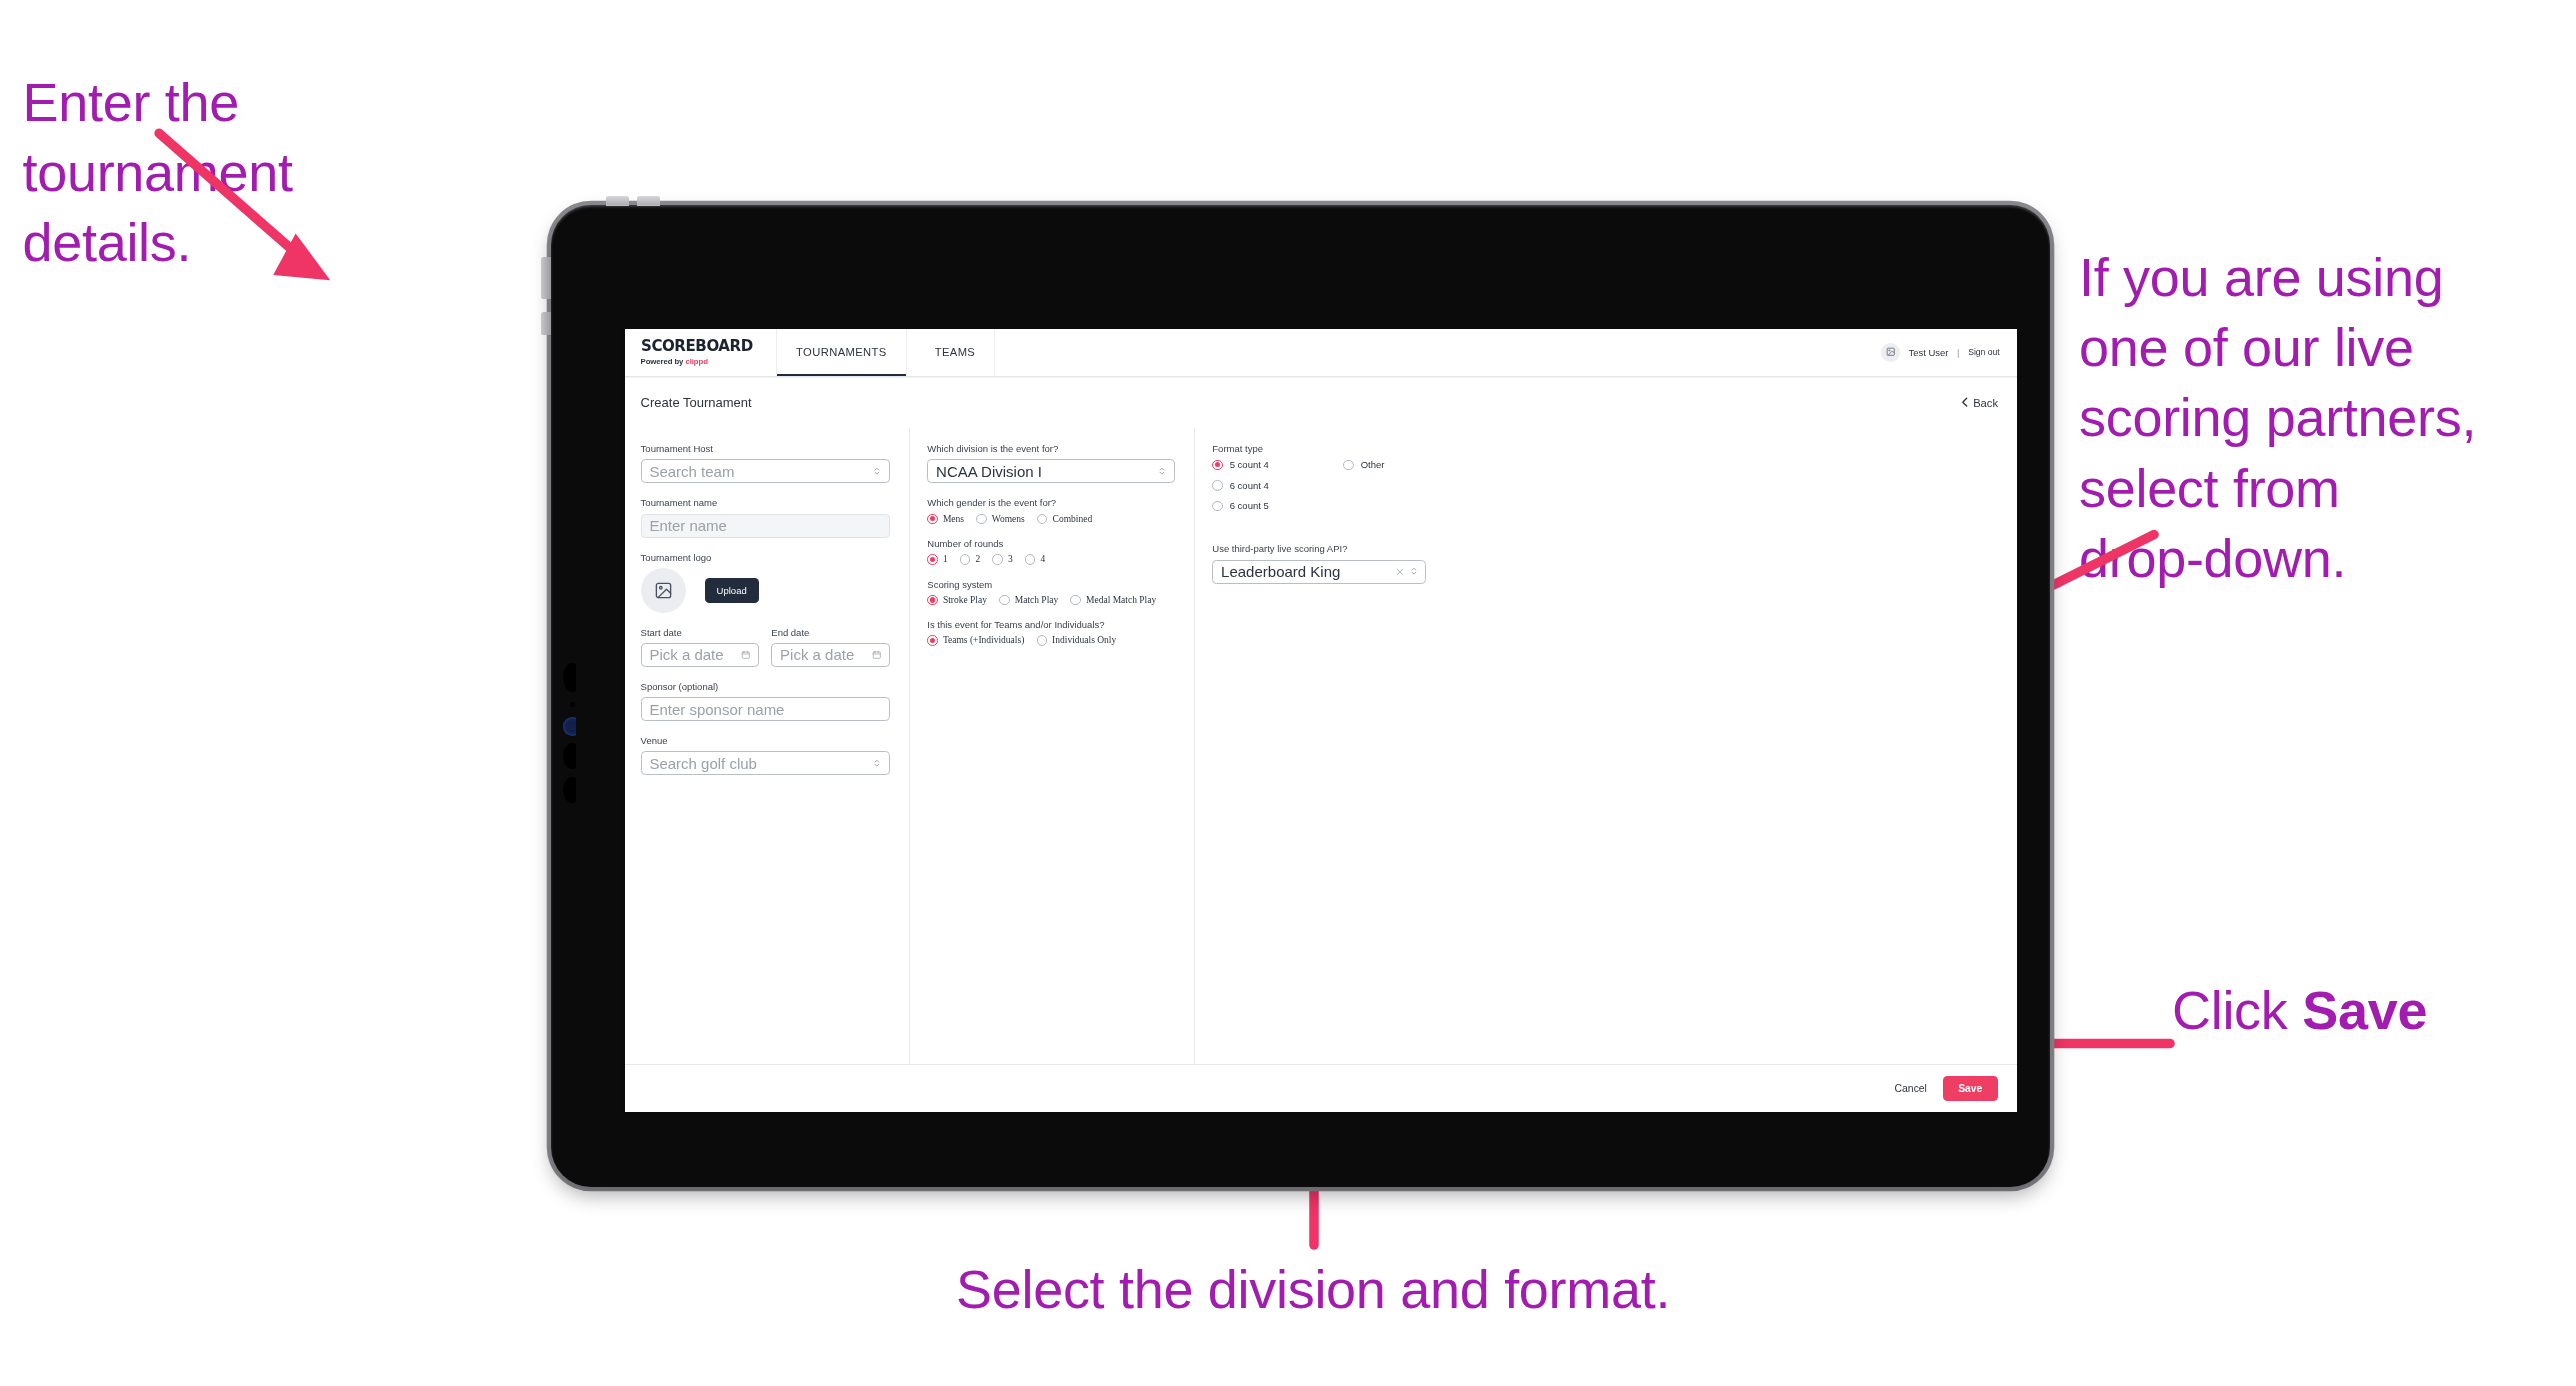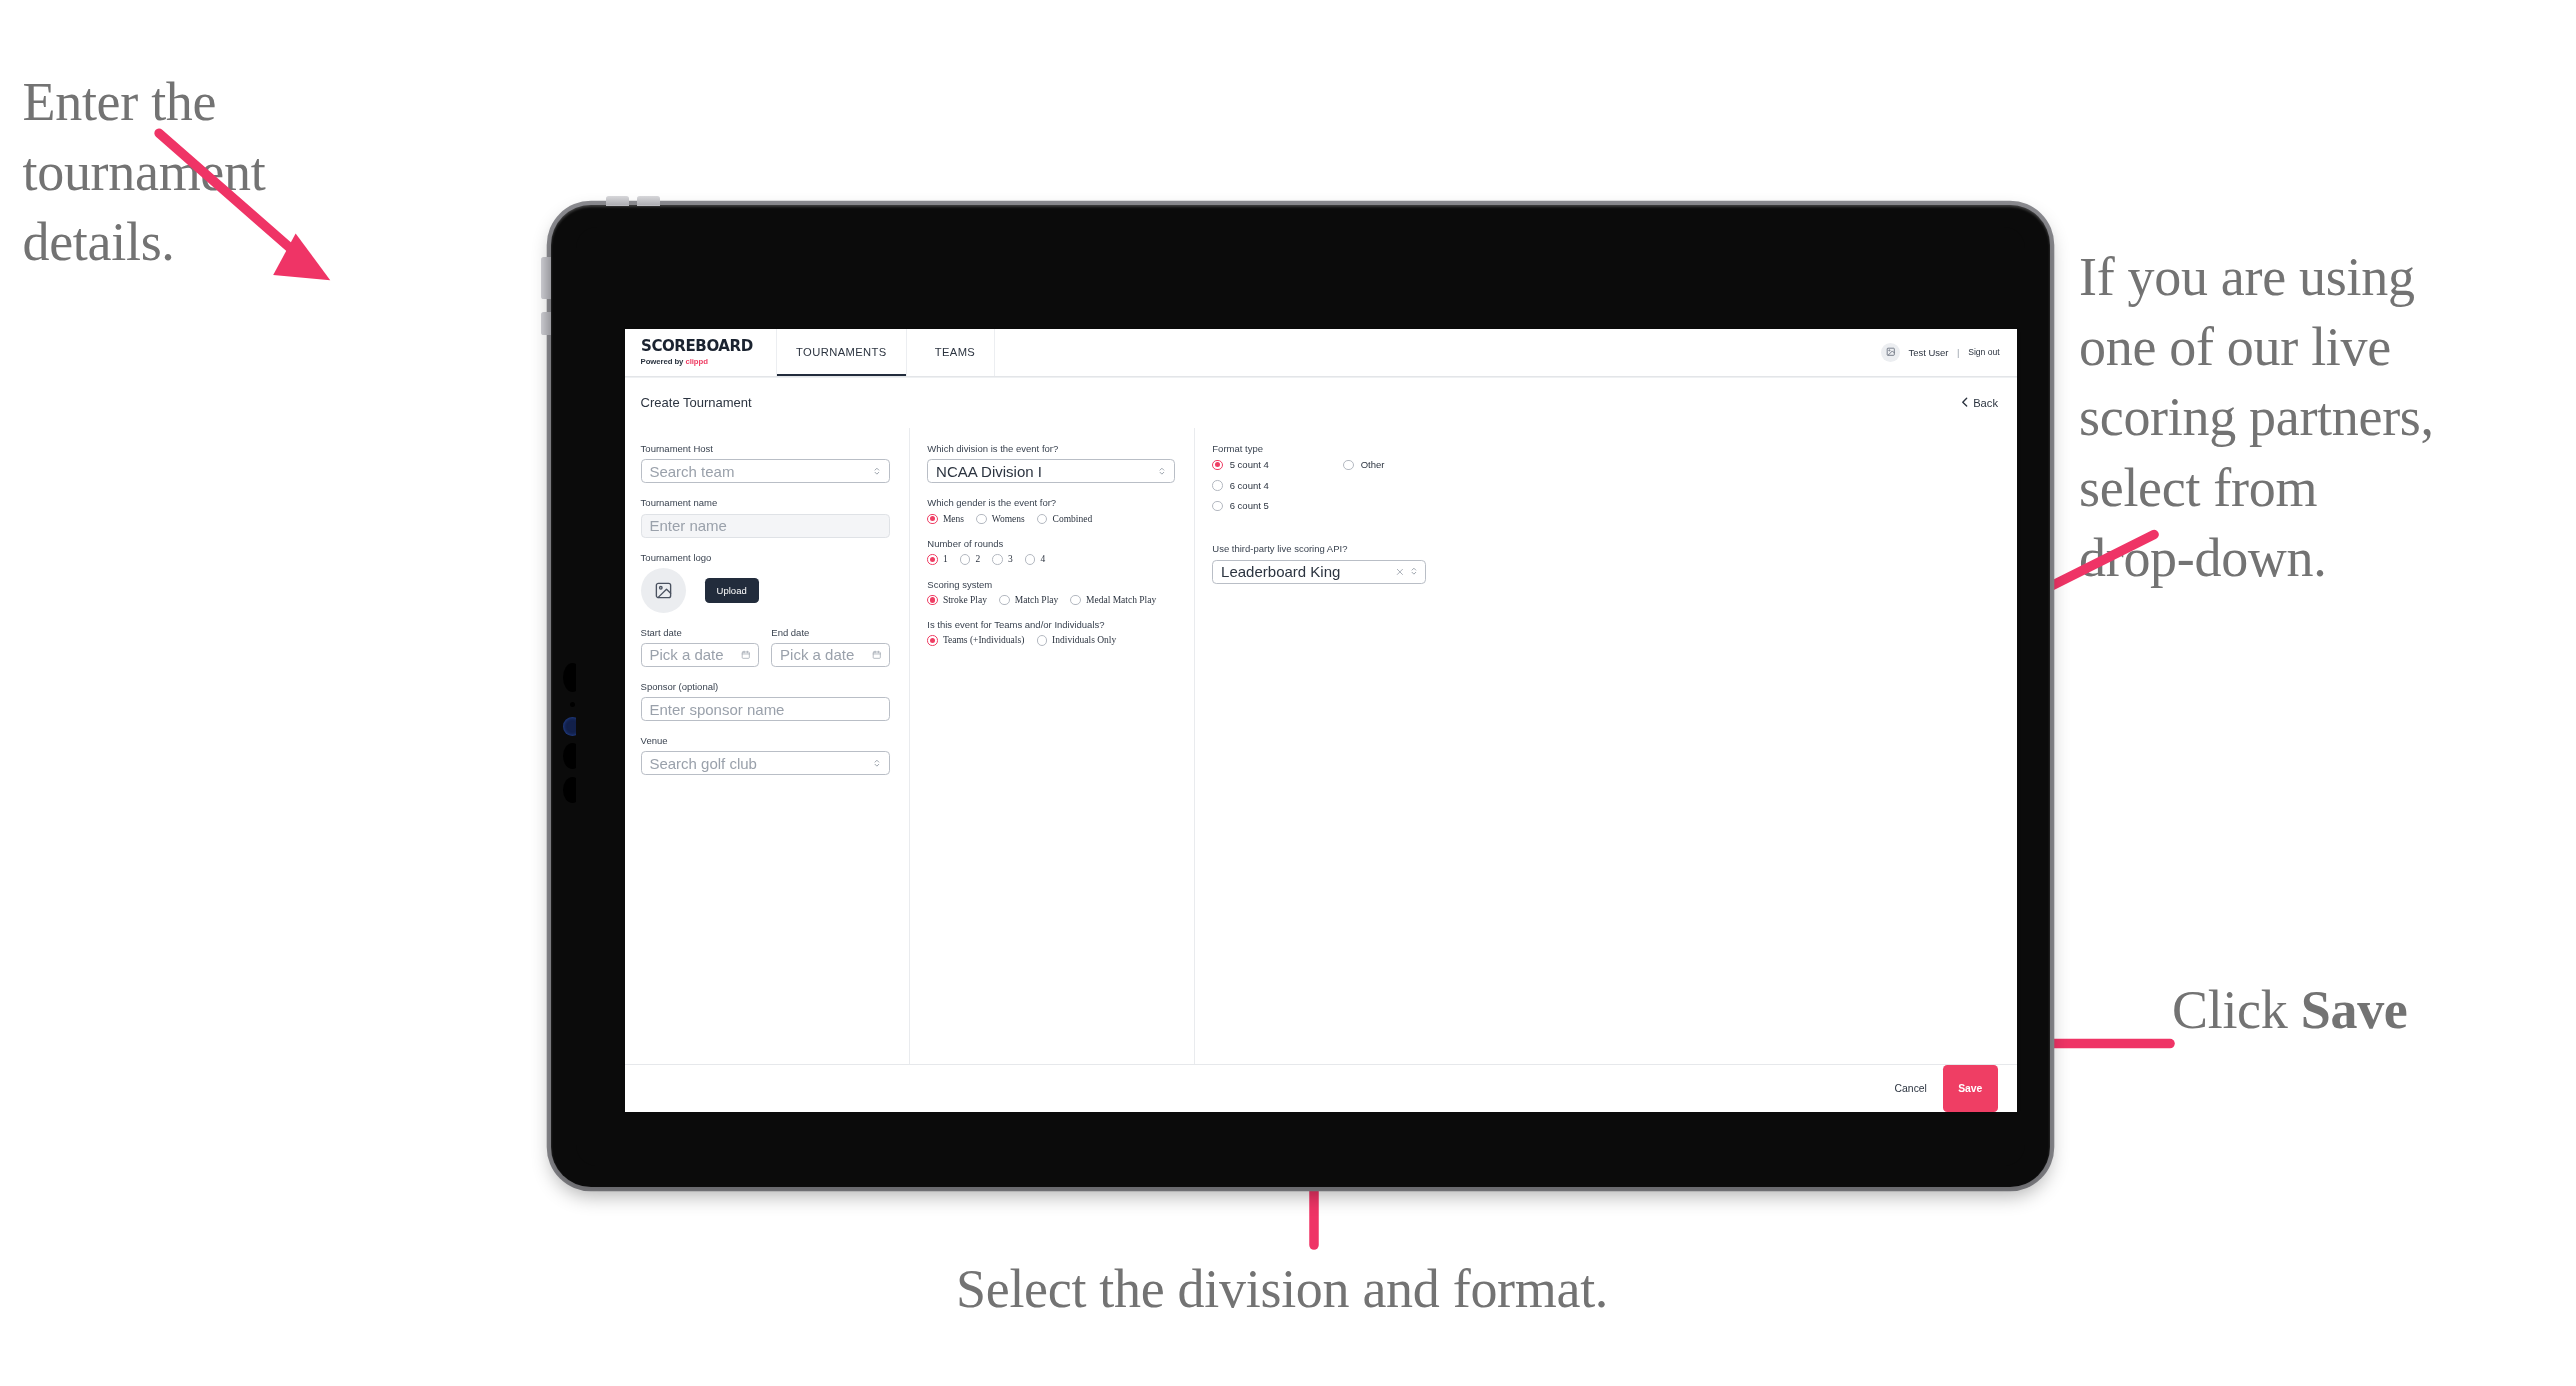--- a/index.html
+++ b/index.html
@@ -7,22 +7,22 @@
     width: 2576px; height: 1386px;
     background: #ffffff;
     font-family: "Liberation Sans", sans-serif;
     overflow: hidden;
   }
   .stage { position: relative; width: 2576px; height: 1386px; background:#fff; }
 
   
   .anno {
     position: absolute;
-    color: #737373;
-    font-family: Liberation Serif, serif;
+    color: #a21caf;
+    font-family: Liberation Sans, sans-serif;
     font-weight: 400;
     line-height: 1.30;
     white-space: pre-line;
     letter-spacing: -0.3px;
   }
   #anno-left  { left: 22.5px;  top: 67px;  width: 372px; font-size: 54px; }
   #anno-right { left: 2079px; top: 242px; width: 484px; font-size: 54px; }
   #anno-save  { left: 2172px; top: 975px; font-size: 54px; white-space: nowrap; }
   #anno-save b { font-weight: 700; }
   #anno-bottom{ left: 956px; top: 1254px; font-size: 54px; white-space: nowrap; }
@@ -166,21 +166,21 @@
   .radio-label{ font-size:9.5px; color:#2c3440; }
 
   .fmt-wrap{ display:flex; }
   .fmt-left{ width:112px; }
   .fmt-right{ padding-left:19px; }
   .fmt-item{ display:flex; align-items:center; gap:7px; margin-bottom:9.5px; cursor:pointer; }
 
   
   .foot{
     height:48px; flex:0 0 48px; border-top:0.9px solid #e6e8eb;
-    display:flex; justify-content:flex-end;
+    display:flex; align-items:center; justify-content:flex-end;
     gap:15.6px; padding:0 19px; background:#fff;
   }
   .btn-cancel{
     font-size:10.4px; color:#2c3440; background:none; border:none; cursor:pointer;
     font-family:"Liberation Sans", sans-serif; font-weight:500;
   }
   .btn-save{
     background:#ef3e64; color:#fff; font-size:10.4px; font-weight:600;
     border:none; border-radius:4.3px; padding:7px 15.6px; cursor:pointer;
     font-family:"Liberation Sans", sans-serif;

